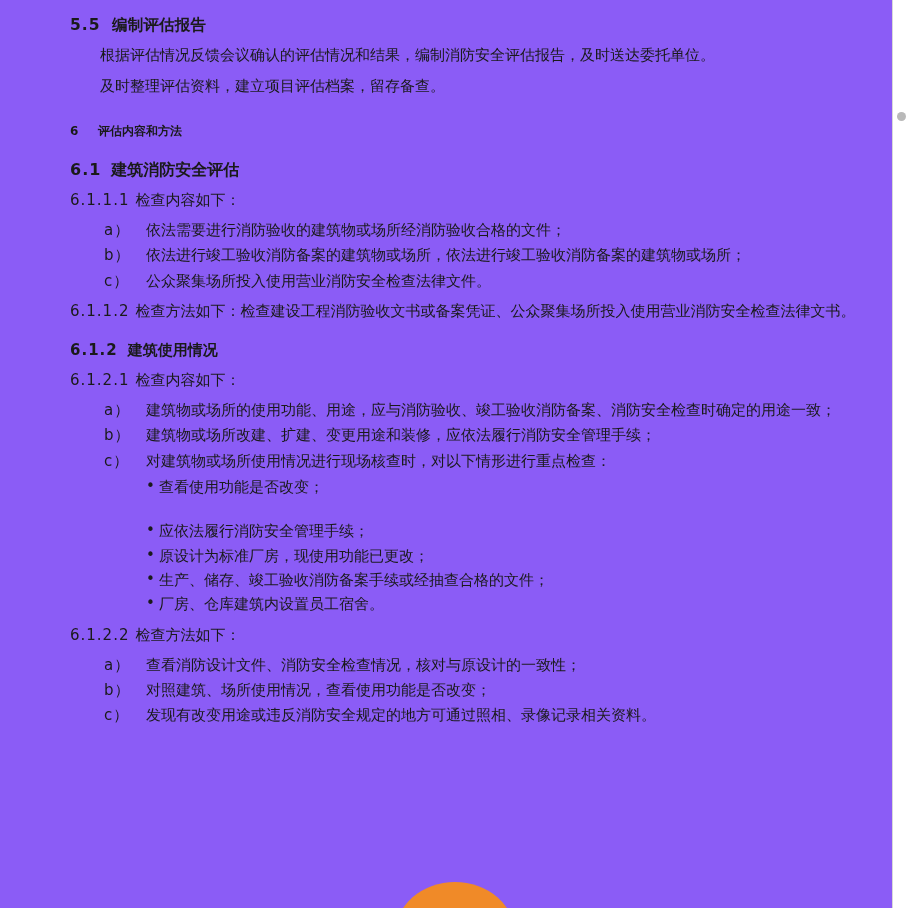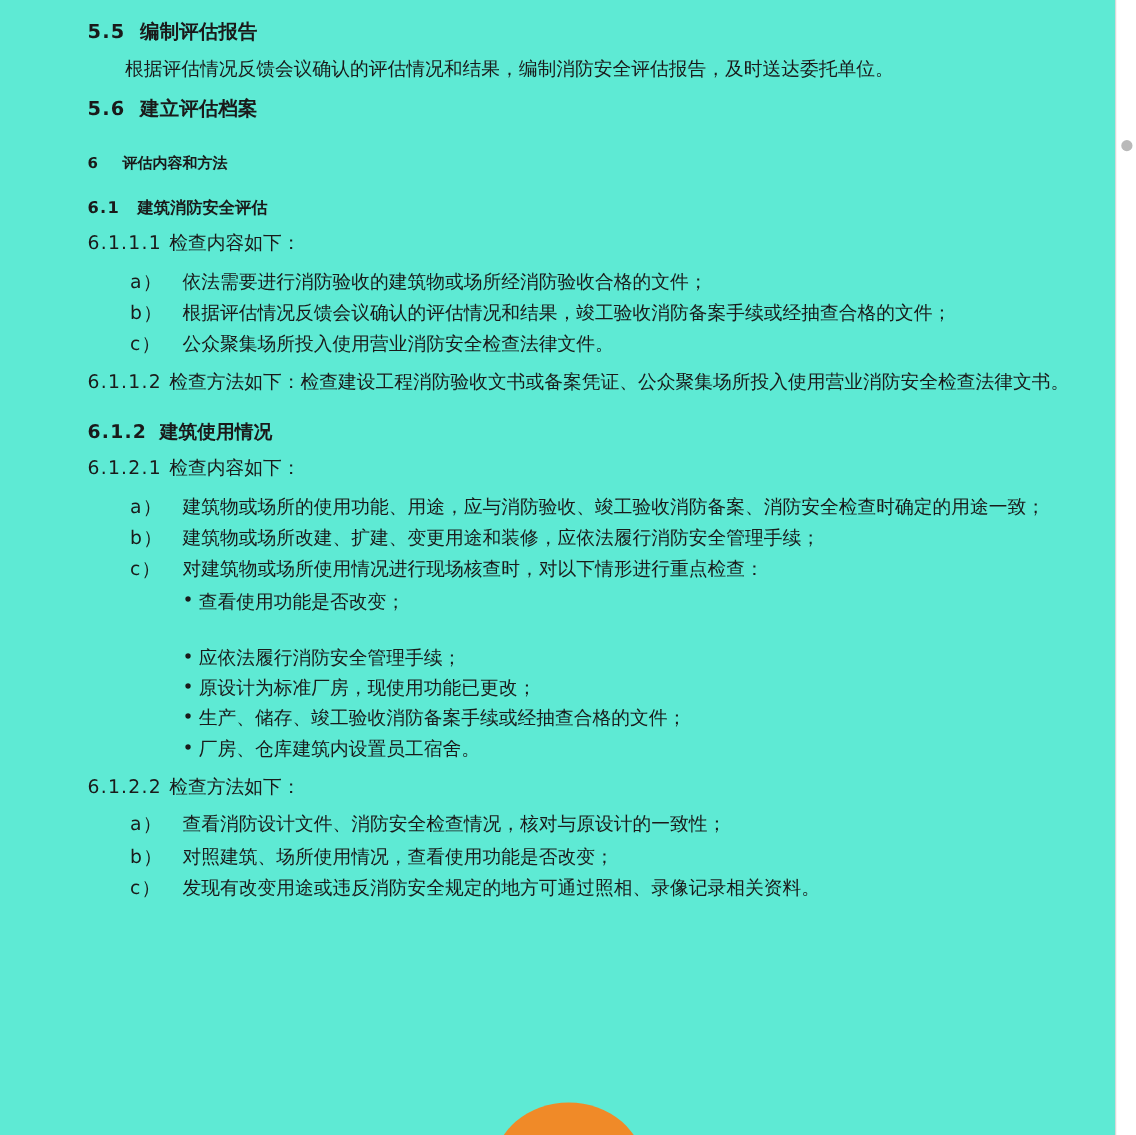--- a/index.html
+++ b/index.html
@@ -11,21 +11,21 @@
     width: 909px;
     height: 908px;
     overflow: hidden;
     font-family: "DejaVu Sans", "Liberation Sans", sans-serif;
     color: #1a1a1a;
   }
   #page {
     position: relative;
     width: 909px;
     height: 908px;
-    background: #5eead4;
+    background: #8b5cf6;
   }
   
   .scroll-gutter {
     position: absolute;
     top: 0;
     right: 0;
     width: 16px;
     height: 908px;
     background: #ffffff;
     border-left: 1px solid #d8d8d8;
@@ -69,21 +69,21 @@
     margin: 22px 0 8px 0;
     line-height: 1.5;
   }
   .h-main .num {
     display: inline-block;
     min-width: 18px;
   }
   .h-main .txt { margin-left: 10px; }
 
   .h-l2 {
-    font-size: 13px;
+    font-size: 16px;
     font-weight: bold;
     margin: 18px 0 6px 0;
     line-height: 1.5;
   }
   .h-l2 .num { display: inline-block; min-width: 30px; letter-spacing: 1px; }
   .h-l2 .txt { margin-left: 10px; }
 
   .h-l3 {
     font-size: 15px;
     font-weight: bold;
@@ -172,44 +172,42 @@
 
 <div id="page">
 
   <div class="doc">
 
     <div class="h-sub">
       <span class="num">5.5</span><span class="txt">编制评估报告</span>
     </div>
     <p class="body indent2">根据评估情况反馈会议确认的评估情况和结果，编制消防安全评估报告，及时送达委托单位。</p>
 
-    <div class="h-sub">
-      <span class="num">5.6</span><span class="txt">建立评估档案</span>
-    </div>
+    <p class="body indent2">及时整理评估资料，建立项目评估档案，留存备查。</p>
 
     <div class="h-main">
       <span class="num">6</span><span class="txt">评估内容和方法</span>
     </div>
 
     <div class="h-l2">
       <span class="num">6.1</span><span class="txt">建筑消防安全评估</span>
     </div>
 
 
     <p class="body">
       <span class="para-num">6.1.1.1</span><span class="ptxt">检查内容如下：</span>
     </p>
     <ul class="alist">
       <li>
         <span class="mark">a）</span>
         <span class="content">依法需要进行消防验收的建筑物或场所经消防验收合格的文件；</span>
       </li>
       <li>
         <span class="mark">b）</span>
-        <span class="content">根据评估情况反馈会议确认的评估情况和结果，竣工验收消防备案手续或经抽查合格的文件；</span>
+        <span class="content">依法进行竣工验收消防备案的建筑物或场所，依法进行竣工验收消防备案的建筑物或场所；</span>
       </li>
       <li>
         <span class="mark">c）</span>
         <span class="content">公众聚集场所投入使用营业消防安全检查法律文件。</span>
       </li>
     </ul>
 
     <p class="body">
       <span class="para-num">6.1.1.2</span><span class="ptxt">检查方法如下：检查建设工程消防验收文书或备案凭证、公众聚集场所投入使用营业消防安全检查法律文书。</span>
     </p>

